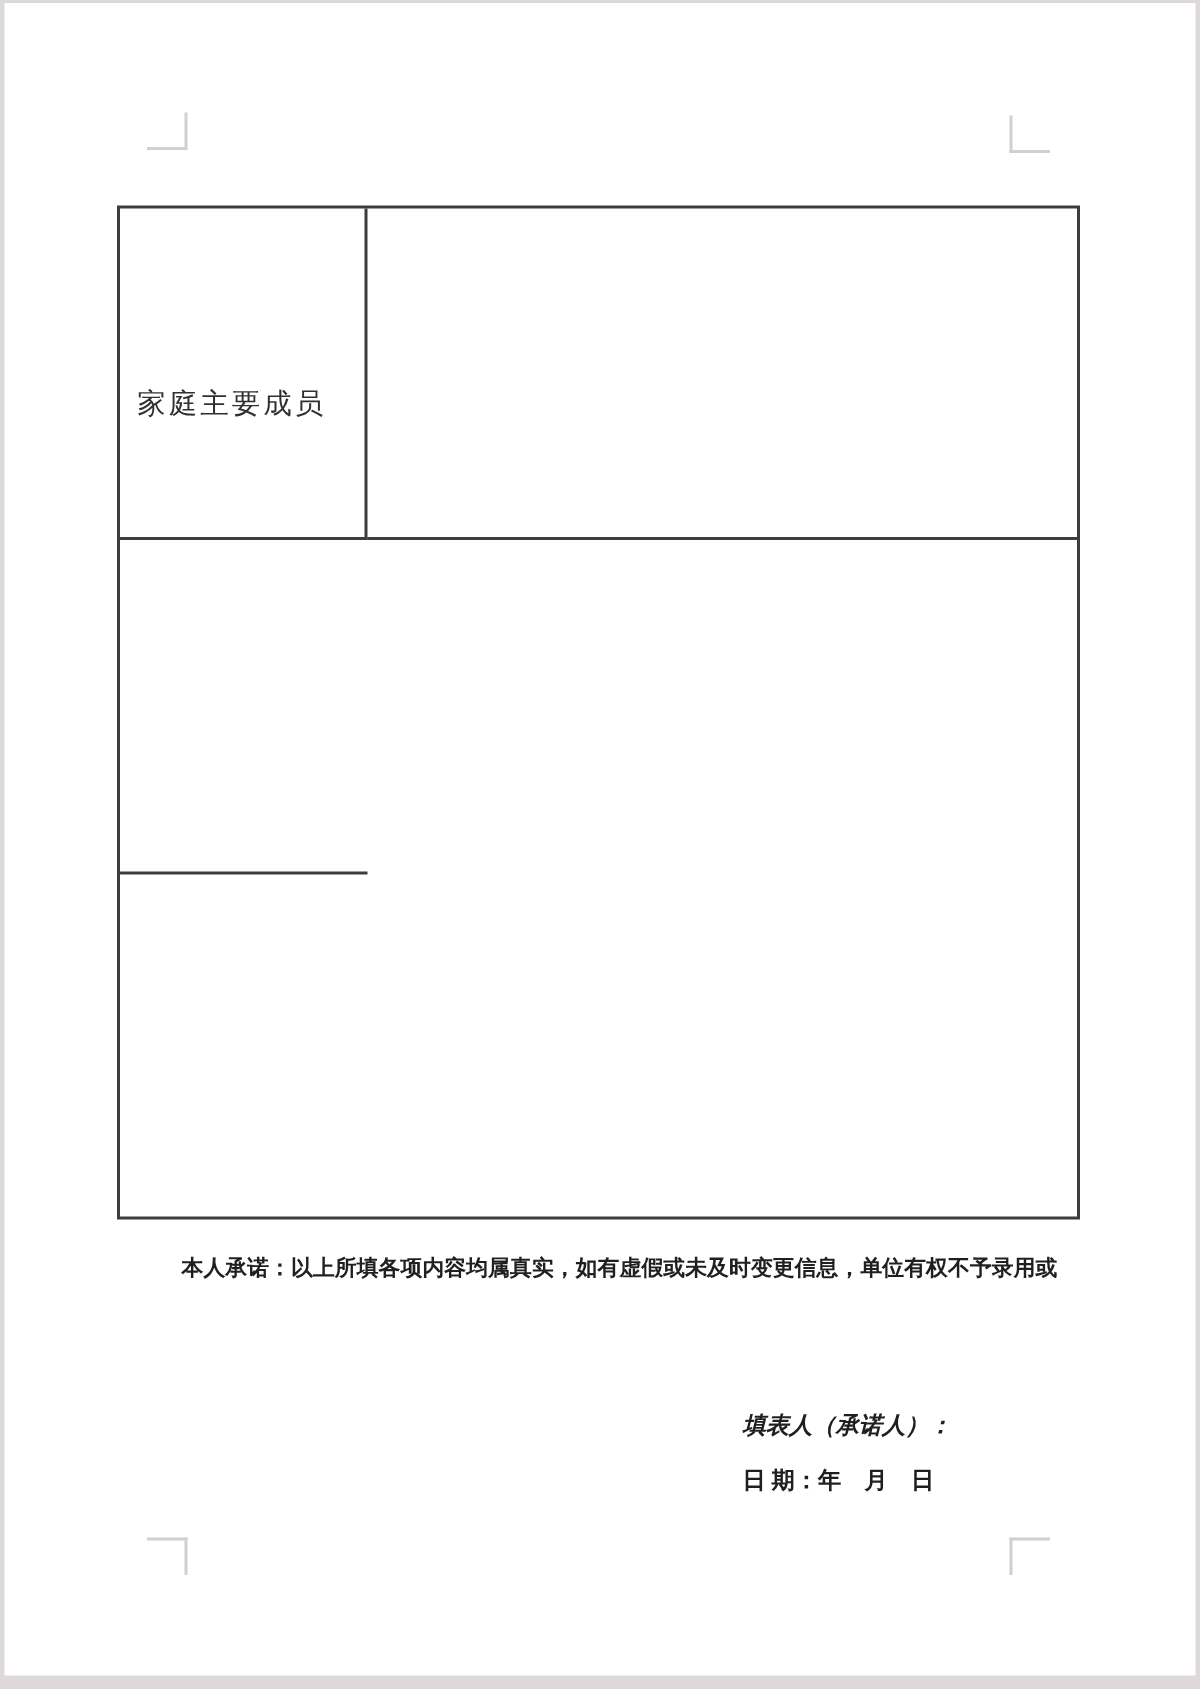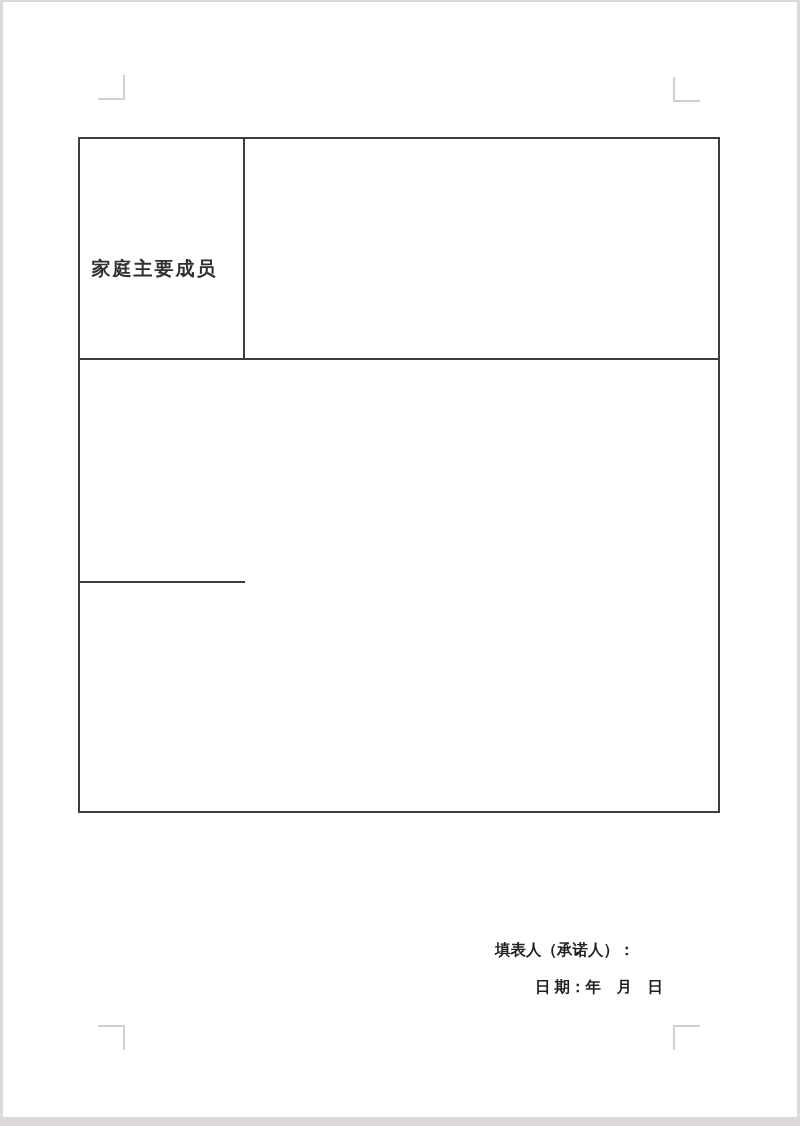--- a/index.html
+++ b/index.html
@@ -54,21 +54,20 @@
     flex-direction: column;
     align-items: center;
     justify-content: center;
     font-size: 19px;
     letter-spacing: 2px;
     color: var(--label-text, #303030);
     text-align: center;
   }
   .row-sep {
     border-bottom: 2px solid var(--table-border, #3d3d3d);
-    font-weight: bold;
   }
   .cell.label.r1 { padding-top: 40px; padding-right: 14px; }
   .cell.label.r2 { padding-bottom: 32px; padding-right: 14px; }
   .cell.label.r3 { letter-spacing: 1px; line-height: 37px; padding-right: 4px; }
 
   .declaration {
     position: absolute;
     left: 121px;
     top: 830px;
     width: 600px;
@@ -79,30 +78,30 @@
     letter-spacing: 0.1px;
   }
   .sig-filler {
     position: absolute;
     left: 495px;
     top: 940px;
     font-size: 15.5px;
     font-weight: bold;
     color: var(--body-text, #1f1f1f);
     white-space: pre;
+    font-style: italic;
   }
   .sig-date {
     position: absolute;
     left: 495px;
     top: 977px;
     font-size: 15.5px;
     font-weight: bold;
     color: var(--body-text, #1f1f1f);
     white-space: pre;
-    margin-left: 40px;
   }
 </style>
 </head>
 <body>
 
 <div class="paper"></div>
 
 <div class="mark tl"></div>
 <div class="mark tr"></div>
 <div class="mark bl"></div>
@@ -113,16 +112,17 @@
     <span>家庭主要成员</span>
   </div>
   <div class="cell row-sep"></div>
 
   <div class="cell row-sep"></div>
 
   <div class="cell"></div>
 </div>
 
 <div class="declaration">
+  <div class="decl-line">本人承诺：以上所填各项内容均属真实，如有虚假或未及时变更信息，单位有权不予录用或</div>
 </div>
 
 <div class="sig-filler">填表人（承诺人）：</div>
 <div class="sig-date">日 期：年　月　日</div>
 
 </body></html>

